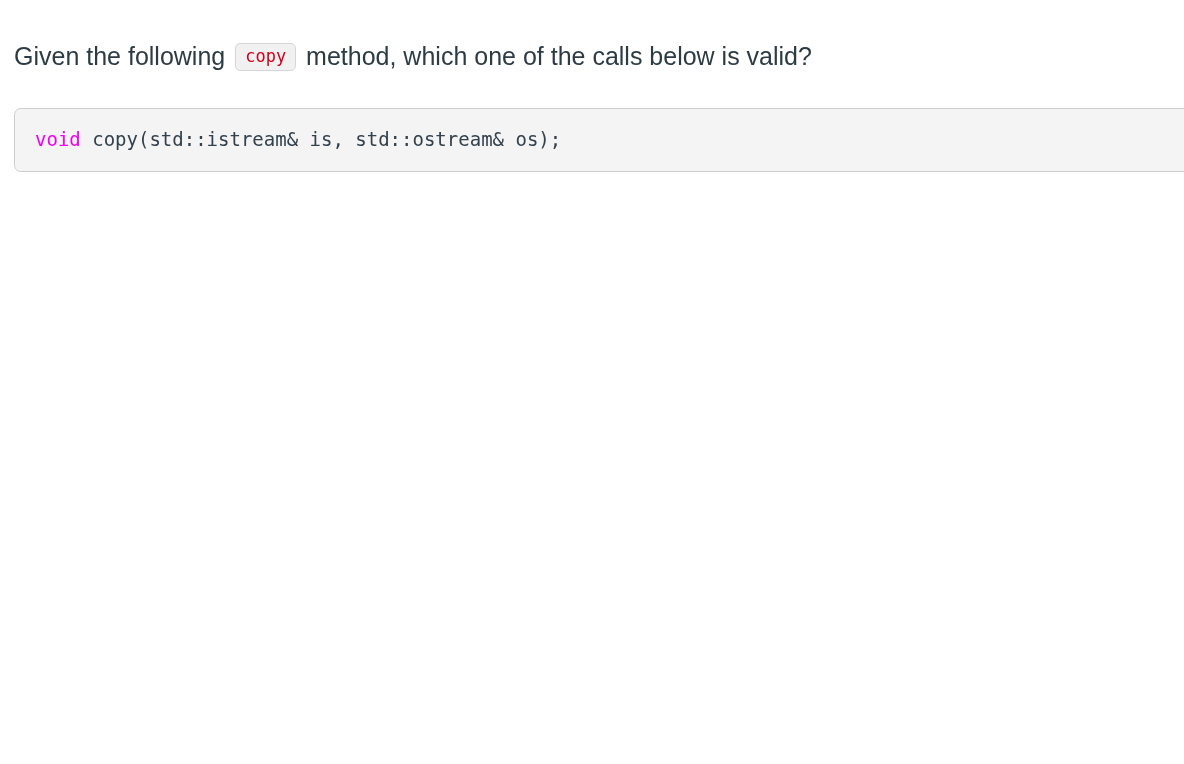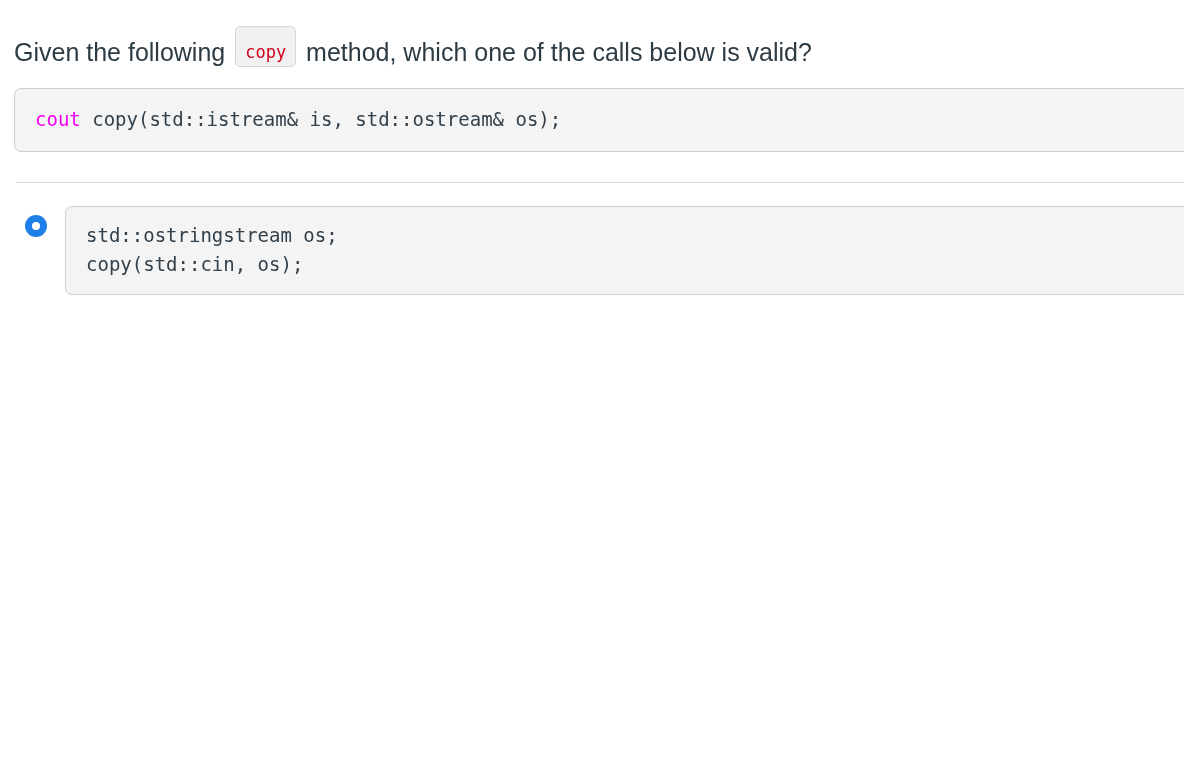--- a/index.html
+++ b/index.html
@@ -25,24 +25,24 @@
     white-space: nowrap;
   }
   .inline-code {
     display: inline-block;
     font-family: "DejaVu Sans Mono", "Liberation Mono", monospace;
     font-size: 17px;
     color: #d0021b;
     background: #f1f1f2;
     border: 1px solid #d4d6d9;
     border-radius: 5px;
-    padding: 16px 9px 4px 9px;
+    padding: 3px 9px 4px 9px;
     vertical-align: 3px;
     line-height: 1.1;
-    margin: 0 3px;
+    margin: 17px 3px;
   }
 
   
   .code-block {
     background: #f4f4f5;
     border: 1px solid #ccced1;
     border-radius: 7px;
     font-family: "DejaVu Sans Mono", "Liberation Mono", monospace;
     font-size: 19px;
     line-height: 1.52;
@@ -115,27 +115,22 @@
 </head>
 <body>
 
 <div class="question-stem">
   <span>Given the following</span>
   <code class="inline-code">copy</code>
   <span>method, which one of the calls below is valid?</span>
 </div>
 
 <div class="stem-code-wrap">
-  <div class="code-block stem-code"><span class="kw-type">cout</span><span> copy(std::istream&amp; is, std::ostream&amp; os);</span></div>
+  <div class="code-block stem-code"><span class="kw-type">void</span><span> copy(std::istream&amp; is, std::ostream&amp; os);</span></div>
 </div>
 
 <div class="answers">
 
-  <div class="answer-row">
-    <span class="radio selected"></span>
-    <div class="code-block answer-code">std::ostringstream os;
-copy(std::cin, os);</div>
-  </div>
 
 
 
 
 </div>
 
 </body></html>

